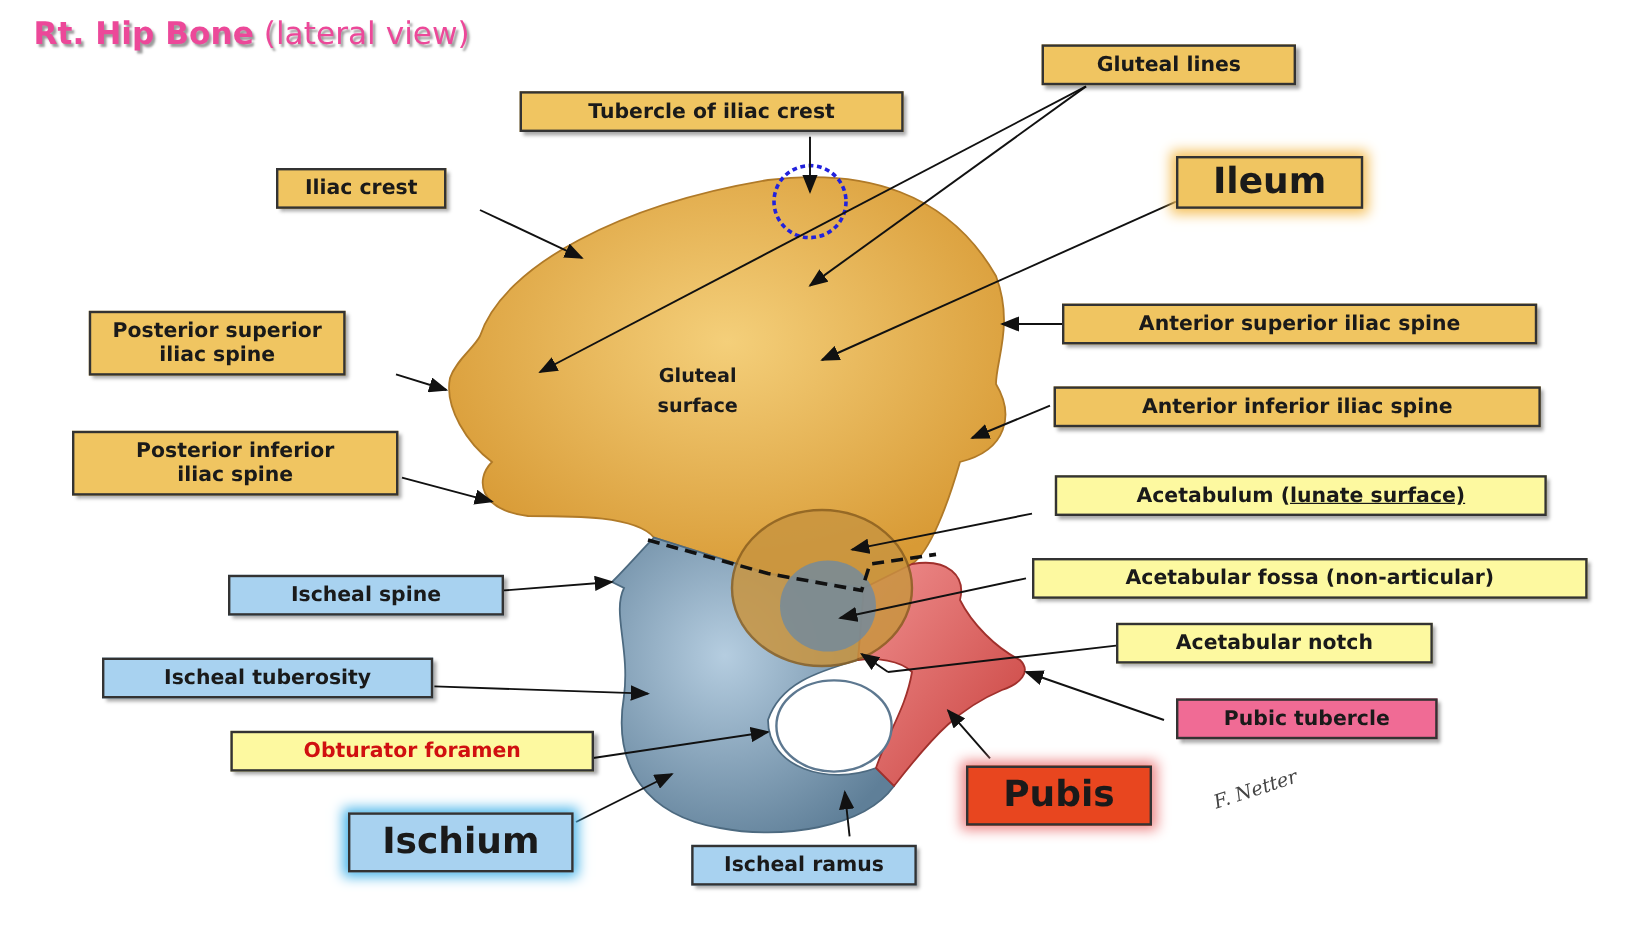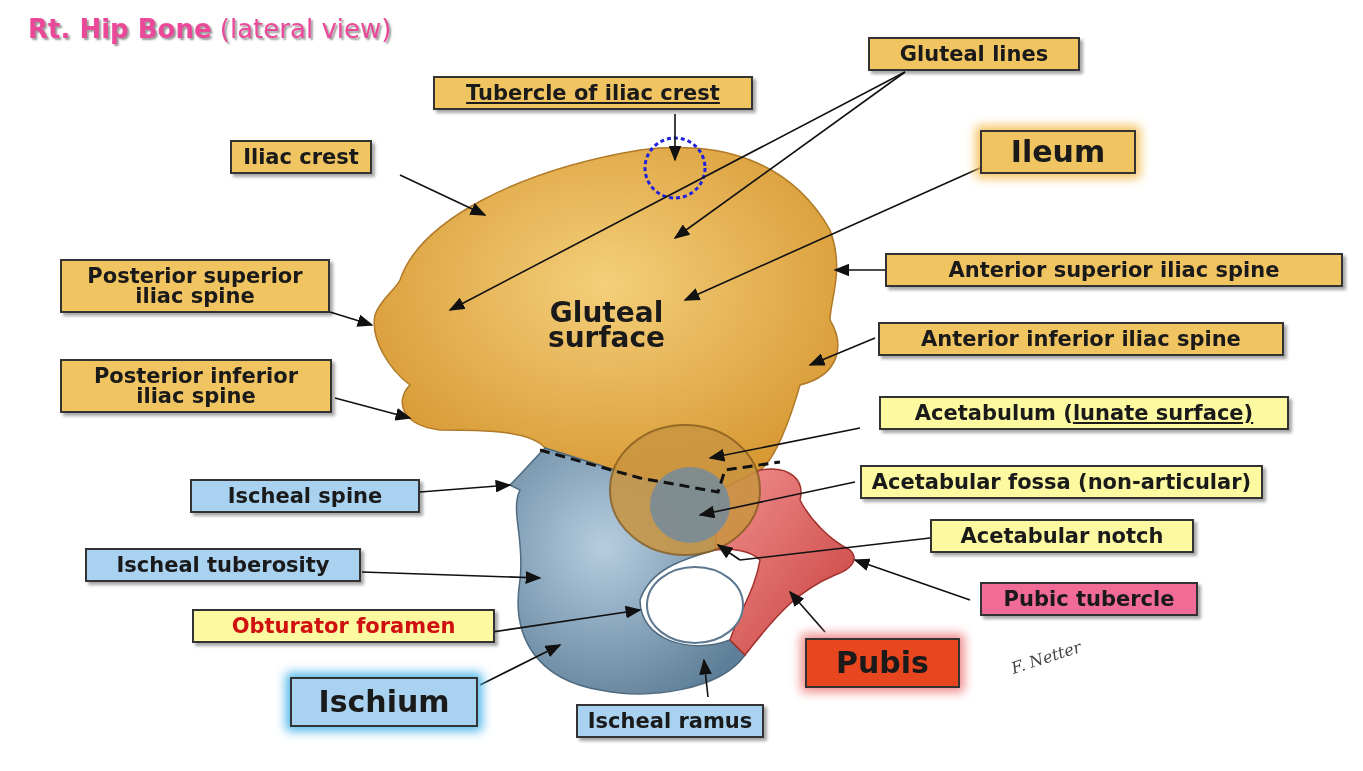--- a/index.html
+++ b/index.html
@@ -1,28 +1,28 @@
 <!DOCTYPE html>
 <html><head>
 <meta charset="utf-8">
 <style>
   html,body{margin:0;padding:0;background:#fff;}
   body{width:1363px;height:771px;position:relative;overflow:hidden;font-family:"DejaVu Sans","Liberation Sans",sans-serif;}
   .title{position:absolute;left:28px;top:14px;font-size:26px;color:#ec4899;text-shadow:2px 2px 2px #999;white-space:nowrap;}
   .title b{font-weight:bold;}
   .title span.sub{font-weight:normal;}
   svg.art{position:absolute;left:0;top:0;}
-  .lbl{position:absolute;box-sizing:border-box;border:2px solid #333;text-align:center;font-weight:bold;color:#1a1a1a;font-size:21px;line-height:20px;padding:5px 6px;box-shadow:3px 3px 3px rgba(0,0,0,0.35);white-space:nowrap;}
+  .lbl{position:absolute;box-sizing:border-box;border:2px solid #333;text-align:center;font-weight:bold;color:#1a1a1a;font-size:17px;line-height:20px;padding:5px 6px;box-shadow:3px 3px 3px rgba(0,0,0,0.35);white-space:nowrap;}
   .gold{background:#f0c561;}
   .yellow{background:#fdf9a0;}
   .blue{background:#a8d2f0;}
   .pink{background:#f06b95;}
   .red{background:#e8461f;}
   .big{font-size:30px;line-height:30px;}
-  .surface{position:absolute;left:548px;top:300px;font-size:28px;font-weight:bold;color:#1a1a1a;text-align:center;line-height:25px;}
+  .surface{position:absolute;left:548px;top:300px;font-size:16px;font-weight:bold;color:#1a1a1a;text-align:center;line-height:25px;}
   .sig{position:absolute;left:1010px;top:648px;font-family:"DejaVu Serif",serif;font-style:italic;color:#444;font-size:16px;transform:rotate(-18deg);}
 </style>
 </head>
 <body>
 
 <div class="title"><b>Rt. Hip Bone</b> <span class="sub">(lateral view)</span></div>
 
 <svg class="art" width="1363" height="771">
   <defs>
     <marker id="ah" markerWidth="10" markerHeight="8" refX="9" refY="4" orient="auto">
@@ -80,38 +80,38 @@
     <line x1="708" y1="697" x2="704" y2="660"></line>
   </g>
 </svg>
 
 <div class="surface">
     <div>Gluteal</div>
     <div>surface</div>
   </div>
 
 <div class="lbl gold" style="left:868px;top:37px;width:212px;">Gluteal lines</div>
-<div class="lbl gold" style="left:433px;top:76px;width:320px;text-decoration:underline;">Tubercle of iliac crest</div>
+<div class="lbl gold" style="left:433px;top:76px;width:320px;">Tubercle of iliac crest</div>
 <div class="lbl gold big" style="left:980px;top:130px;width:156px;box-shadow:0 0 10px 4px #f5c05a;">Ileum</div>
 <div class="lbl gold" style="left:230px;top:140px;width:142px;">Iliac crest</div>
-<div class="lbl gold" style="left:60px;top:259px;width:270px;">
+<div class="lbl gold" style="left:74px;top:259px;width:214px;">
     <div>Posterior superior</div>
     <div>iliac spine</div>
   </div>
-<div class="lbl gold" style="left:885px;top:253px;width:458px;">Anterior superior iliac spine</div>
+<div class="lbl gold" style="left:885px;top:253px;width:396px;">Anterior superior iliac spine</div>
 <div class="lbl gold" style="left:878px;top:322px;width:406px;">Anterior inferior iliac spine</div>
 <div class="lbl gold" style="left:60px;top:359px;width:272px;">
     <div>Posterior inferior</div>
     <div>iliac spine</div>
   </div>
 <div class="lbl yellow" style="left:879px;top:396px;width:410px;">
     <div><span>Acetabulum (</span><u>lunate surface)</u></div>
   </div>
 <div class="lbl blue" style="left:190px;top:479px;width:230px;">Ischeal spine</div>
-<div class="lbl yellow" style="left:860px;top:465px;width:403px;">Acetabular fossa (non-articular)</div>
+<div class="lbl yellow" style="left:860px;top:465px;width:463px;">Acetabular fossa (non-articular)</div>
 <div class="lbl yellow" style="left:930px;top:519px;width:264px;">Acetabular notch</div>
 <div class="lbl blue" style="left:85px;top:548px;width:276px;">Ischeal tuberosity</div>
 <div class="lbl pink" style="left:980px;top:582px;width:218px;">Pubic tubercle</div>
 <div class="lbl yellow" style="left:192px;top:609px;width:303px;color:#d01010;">Obturator foramen</div>
 <div class="lbl red big" style="left:805px;top:638px;width:155px;padding:8px;box-shadow:0 0 10px 4px #e88;">Pubis</div>
 <div class="lbl blue big" style="left:290px;top:677px;width:188px;padding:8px;box-shadow:0 0 10px 4px #4cb6ea;">Ischium</div>
 <div class="lbl blue" style="left:576px;top:704px;width:188px;">Ischeal ramus</div>
 
 <div class="sig">F. Netter</div>
 

